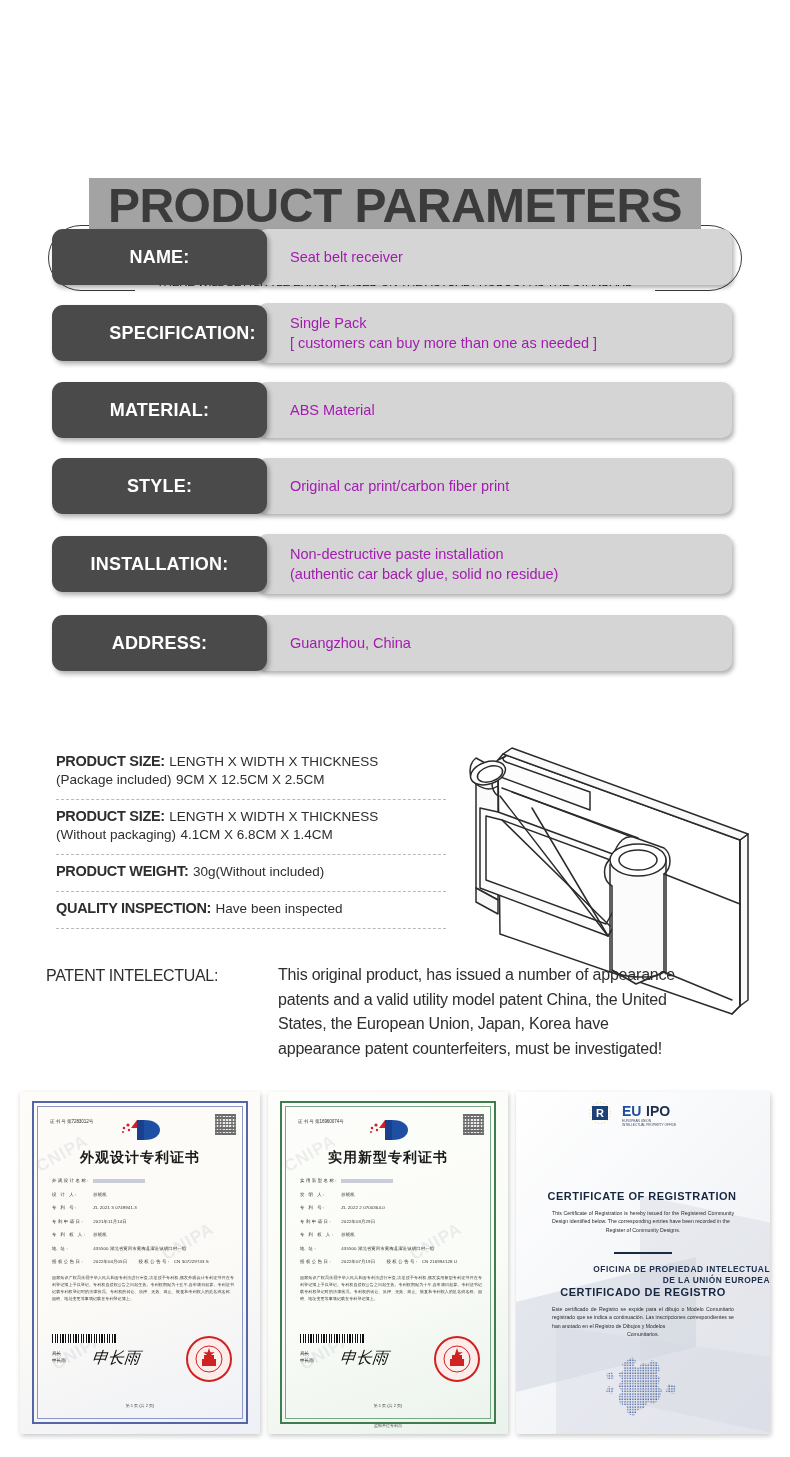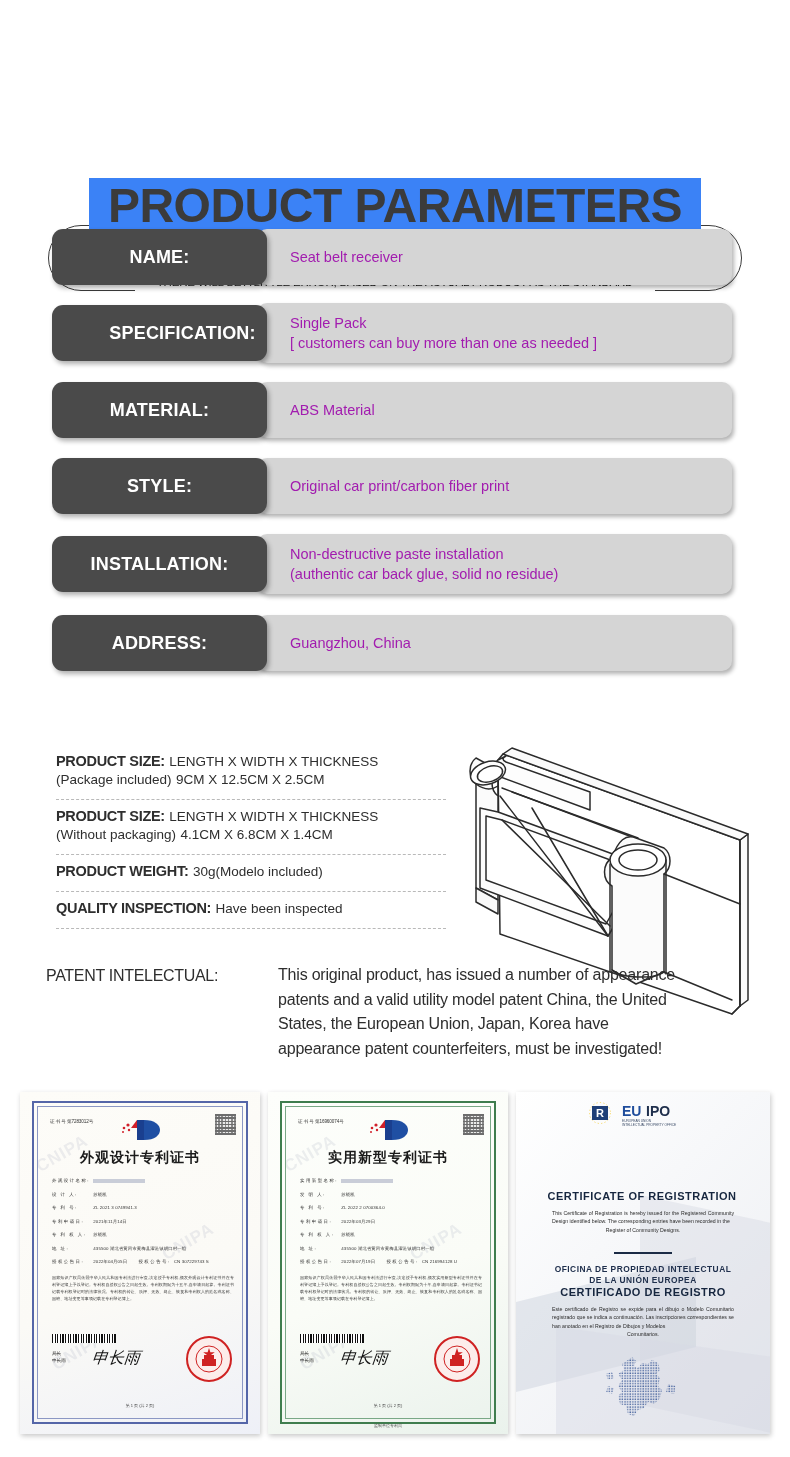--- a/index.html
+++ b/index.html
@@ -17,21 +17,21 @@
     position:absolute; left:48px; top:140px; width:694px; height:66px;
     border:1.4px solid #3a3a3a; border-radius:33px; background:transparent;
   }
   .title{
     position:absolute; left:0; top:93px; width:790px;
     text-align:center;
     font-size:48px; font-weight:bold; letter-spacing:-0.5px;
     color:#3b3b3b; line-height:1;
     transform:scaleX(1.0);
     font-family:"Liberation Sans", sans-serif;
-    background:#3b82f6;
+    background:#a3a3a3;
     padding:4px 0 6px 0;
     width:612px; left:89px;
   }
   .subtitle{
     position:absolute; left:0; top:172px; width:790px;
     text-align:center; color:#222; font-size:11.5px; line-height:17px;
     letter-spacing:-0.2px;
   }
   .subtitle span{ display:block; background:#fff; }
   .subtitle .l1{ width:400px; margin:0 auto; }
@@ -176,21 +176,21 @@
     position:absolute; left:0; right:2px; top:98px; text-align:center;
     font-size:11px; font-weight:bold; color:#16263f; letter-spacing:0.5px;
   }
   .eu-p1{
     position:absolute; left:36px; right:36px; top:117px; text-align:justify;
     font-size:5.2px; line-height:8.4px; color:#2b2b2b;
   }
   .eu-p1 .last{ display:block; text-align:center; }
   .eu-rule{ position:absolute; left:50%; top:160px; transform:translateX(-50%); width:58px; height:2px; background:#1b2b45; }
   .eu-h3{
-    position:absolute; left:0; right:0; top:172px; text-align:center;
+    position:absolute; left:0; right:0; top:172px; text-align:right;
     font-size:8.4px; font-weight:bold; color:#20304d; letter-spacing:0.5px; line-height:11px;
   }
   .eu-h4{
     position:absolute; left:0; right:0; top:194px; text-align:center;
     font-size:11px; font-weight:bold; color:#16263f; letter-spacing:0.5px;
   }
   .eu-p2{
     position:absolute; left:36px; right:36px; top:213px; text-align:justify;
     font-size:5.2px; line-height:8.4px; color:#2b2b2b;
   }
@@ -347,21 +347,21 @@
       <div class="spec-line">
         <span class="sp-sub">(Without packaging)</span>
         <span class="sp-val" style="font-size:13.5px;">4.1CM    X  6.8CM  X    1.4CM</span>
       </div>
     </div>
     <div class="dotted"></div>
 
     <div class="spec-item">
       <div class="spec-line">
         <span class="sp-key">PRODUCT WEIGHT:</span>
-        <span class="sp-val" style="font-size:13.5px;">30g(Modelo included)</span>
+        <span class="sp-val" style="font-size:13.5px;">30g(Without included)</span>
       </div>
     </div>
     <div class="dotted"></div>
 
     <div class="spec-item">
       <div class="spec-line">
         <span class="sp-key">QUALITY INSPECTION:</span>
         <span class="sp-val" style="font-size:13.5px;">Have been inspected</span>
       </div>
     </div>

